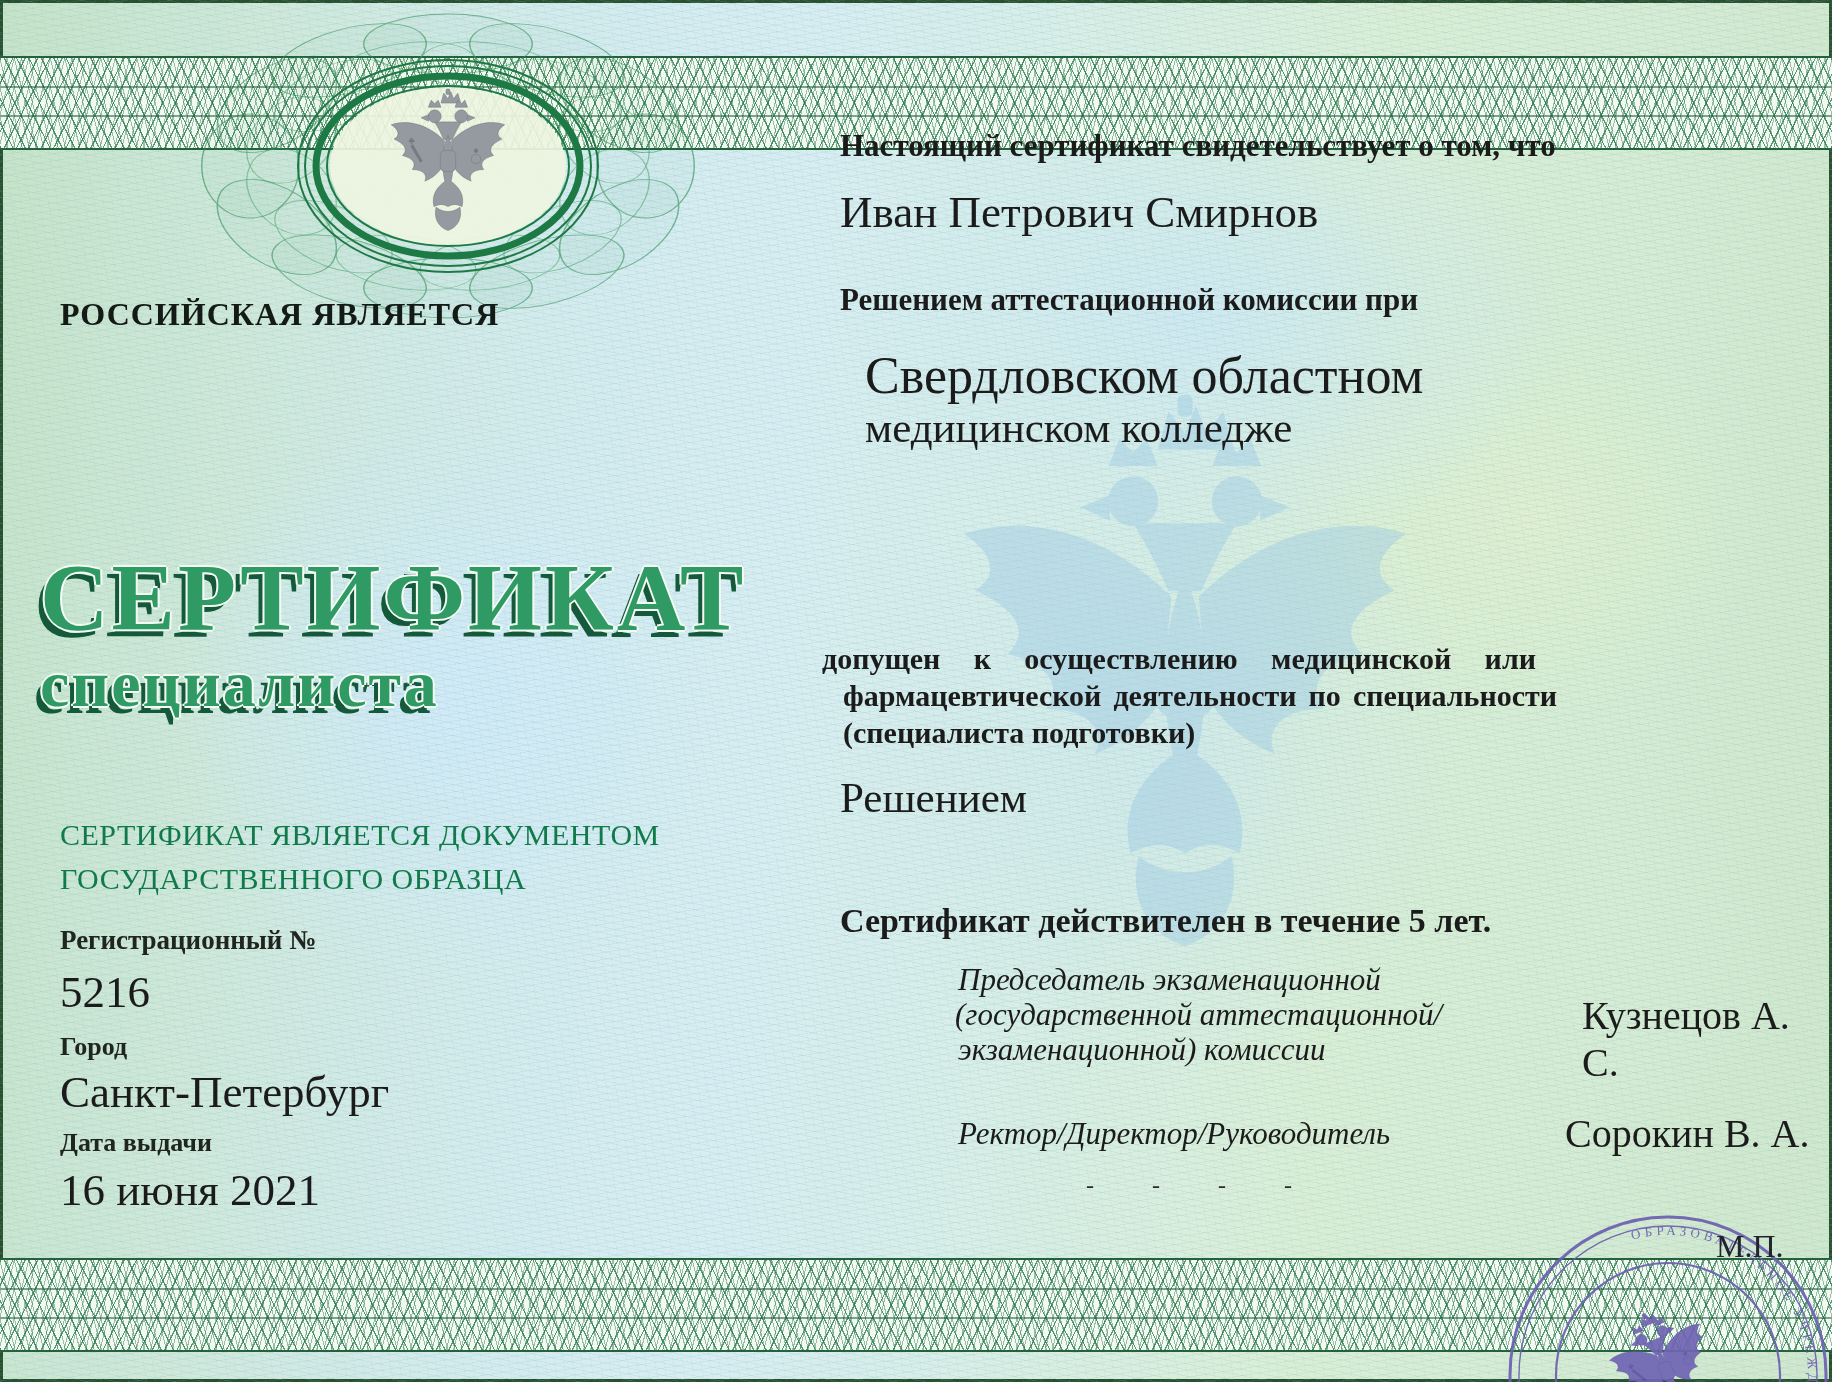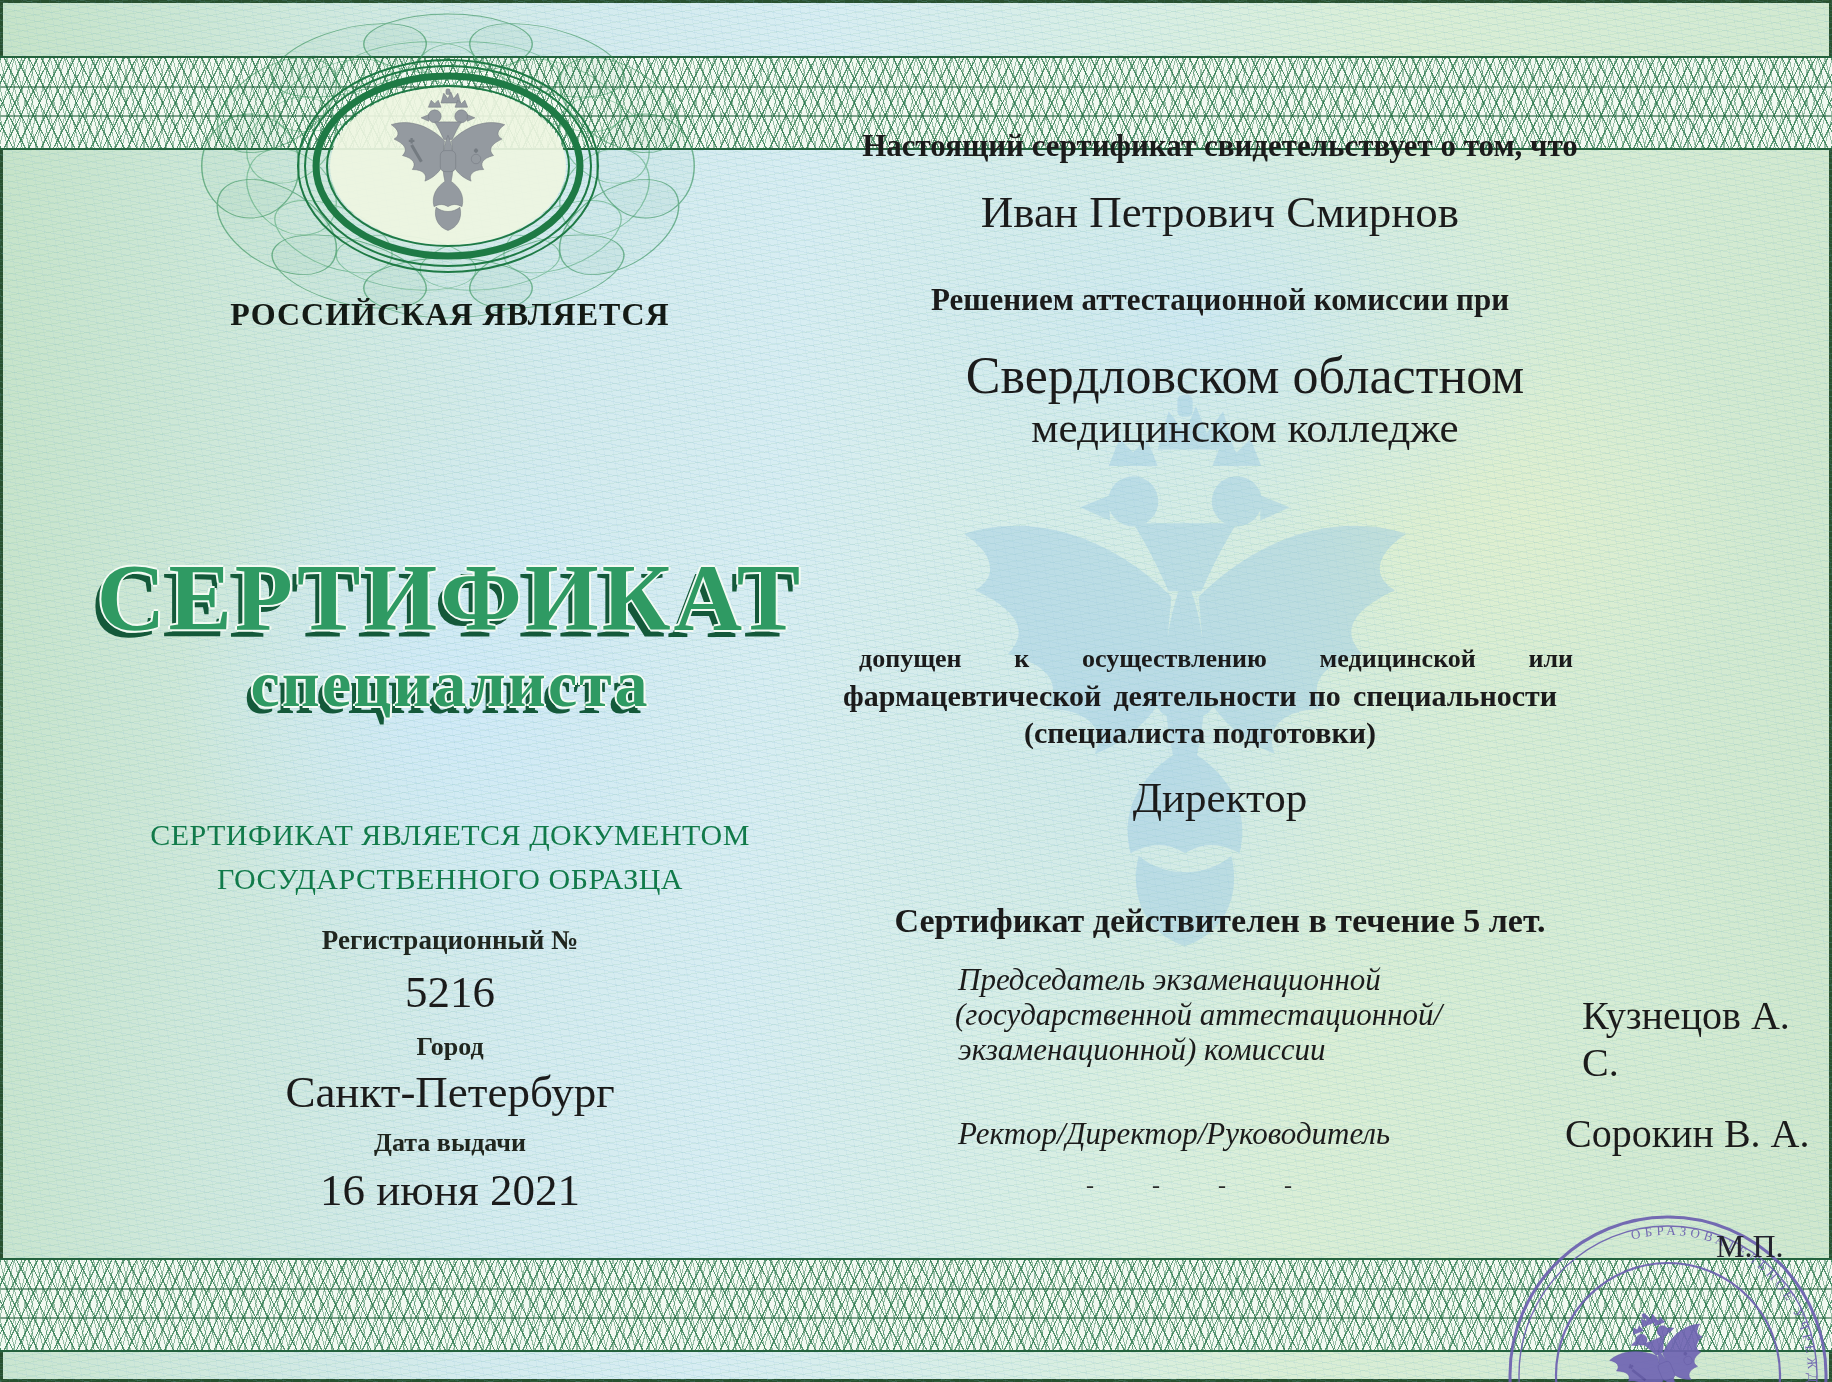--- a/index.html
+++ b/index.html
@@ -32,21 +32,21 @@
       repeating-linear-gradient(63deg, rgba(40,118,74,.75) 0 1.2px, transparent 1.2px 11px),
       repeating-linear-gradient(-63deg, rgba(40,118,74,.75) 0 1.2px, transparent 1.2px 11px),
       repeating-linear-gradient(76deg, rgba(40,118,74,.45) 0 1px, transparent 1px 7px),
       repeating-linear-gradient(-76deg, rgba(40,118,74,.45) 0 1px, transparent 1px 7px),
       linear-gradient(#f2f9f1,#f2f9f1);
     border-top:2px solid #24623e;border-bottom:2px solid #24623e;
   }
   .band-top{top:56px;}
   .band-bottom{top:1258px;}
   .txt{position:absolute;z-index:5;}
-  .center{text-align:center;}
+  .center{}
   .bold{font-weight:bold;}
   .italic{font-style:italic;}
   .green{color:#117a4a;}
   .dark{color:#17201a;}
   
   .cert-title{
     color:#2f9a63;font-weight:bold;letter-spacing:3px;
     text-shadow:
       2px 0 0 #f4fbf4,-2px 0 0 #f4fbf4,0 2px 0 #f4fbf4,0 -2px 0 #f4fbf4,
       -6px 7px 0 #14593a;
@@ -199,25 +199,25 @@
 
   <div class="txt center bold" style="left:840px;top:128px;width:760px;font-size:31px">Настоящий сертификат свидетельствует о том, что</div>
 
   <div class="txt center" style="left:840px;top:186px;width:760px;font-size:45px">Иван Петрович Смирнов</div>
 
   <div class="txt center bold" style="left:840px;top:282px;width:760px;font-size:31px">Решением аттестационной комиссии при</div>
 
   <div class="txt center" style="left:865px;top:350px;width:760px;font-size:52px;line-height:52px">Свердловском областном</div>
   <div class="txt center" style="left:865px;top:402px;width:760px;font-size:43px;line-height:52px">медицинском колледже</div>
 
-  <div class="txt bold just" style="left:859px;top:640px;width:714px;font-size:26px;line-height:37px">допущен к осуществлению медицинской или</div>
+  <div class="txt bold just" style="left:822px;top:640px;width:714px;font-size:30px;line-height:37px">допущен к осуществлению медицинской или</div>
   <div class="txt bold just" style="left:843px;top:677px;width:714px;font-size:30px;line-height:37px">фармацевтической деятельности по специальности</div>
   <div class="txt bold center" style="left:843px;top:714px;width:714px;font-size:30px;line-height:37px">(специалиста подготовки)</div>
 
-  <div class="txt center" style="left:840px;top:773px;width:760px;font-size:43px">Директор</div>
+  <div class="txt center" style="left:840px;top:773px;width:760px;font-size:43px">Решением</div>
 
   <div class="txt center bold" style="left:840px;top:902px;width:760px;font-size:34px">Сертификат действителен в течение 5 лет.</div>
 
   <div class="txt italic" style="left:958px;top:962px;font-size:31px;line-height:35px">Председатель экзаменационной</div>
   <div class="txt italic" style="left:955px;top:997px;font-size:31px;line-height:35px">(государственной  аттестационной/</div>
   <div class="txt italic" style="left:958px;top:1032px;font-size:31px;line-height:35px">экзаменационной) комиссии</div>
   <div class="txt" style="left:1582px;top:992px;font-size:40px">Кузнецов А. С.</div>
 
   <div class="txt italic" style="left:958px;top:1116px;font-size:31px">Ректор/Директор/Руководитель</div>
   <div class="txt" style="left:1565px;top:1110px;font-size:40px">Сорокин В. А.</div>

